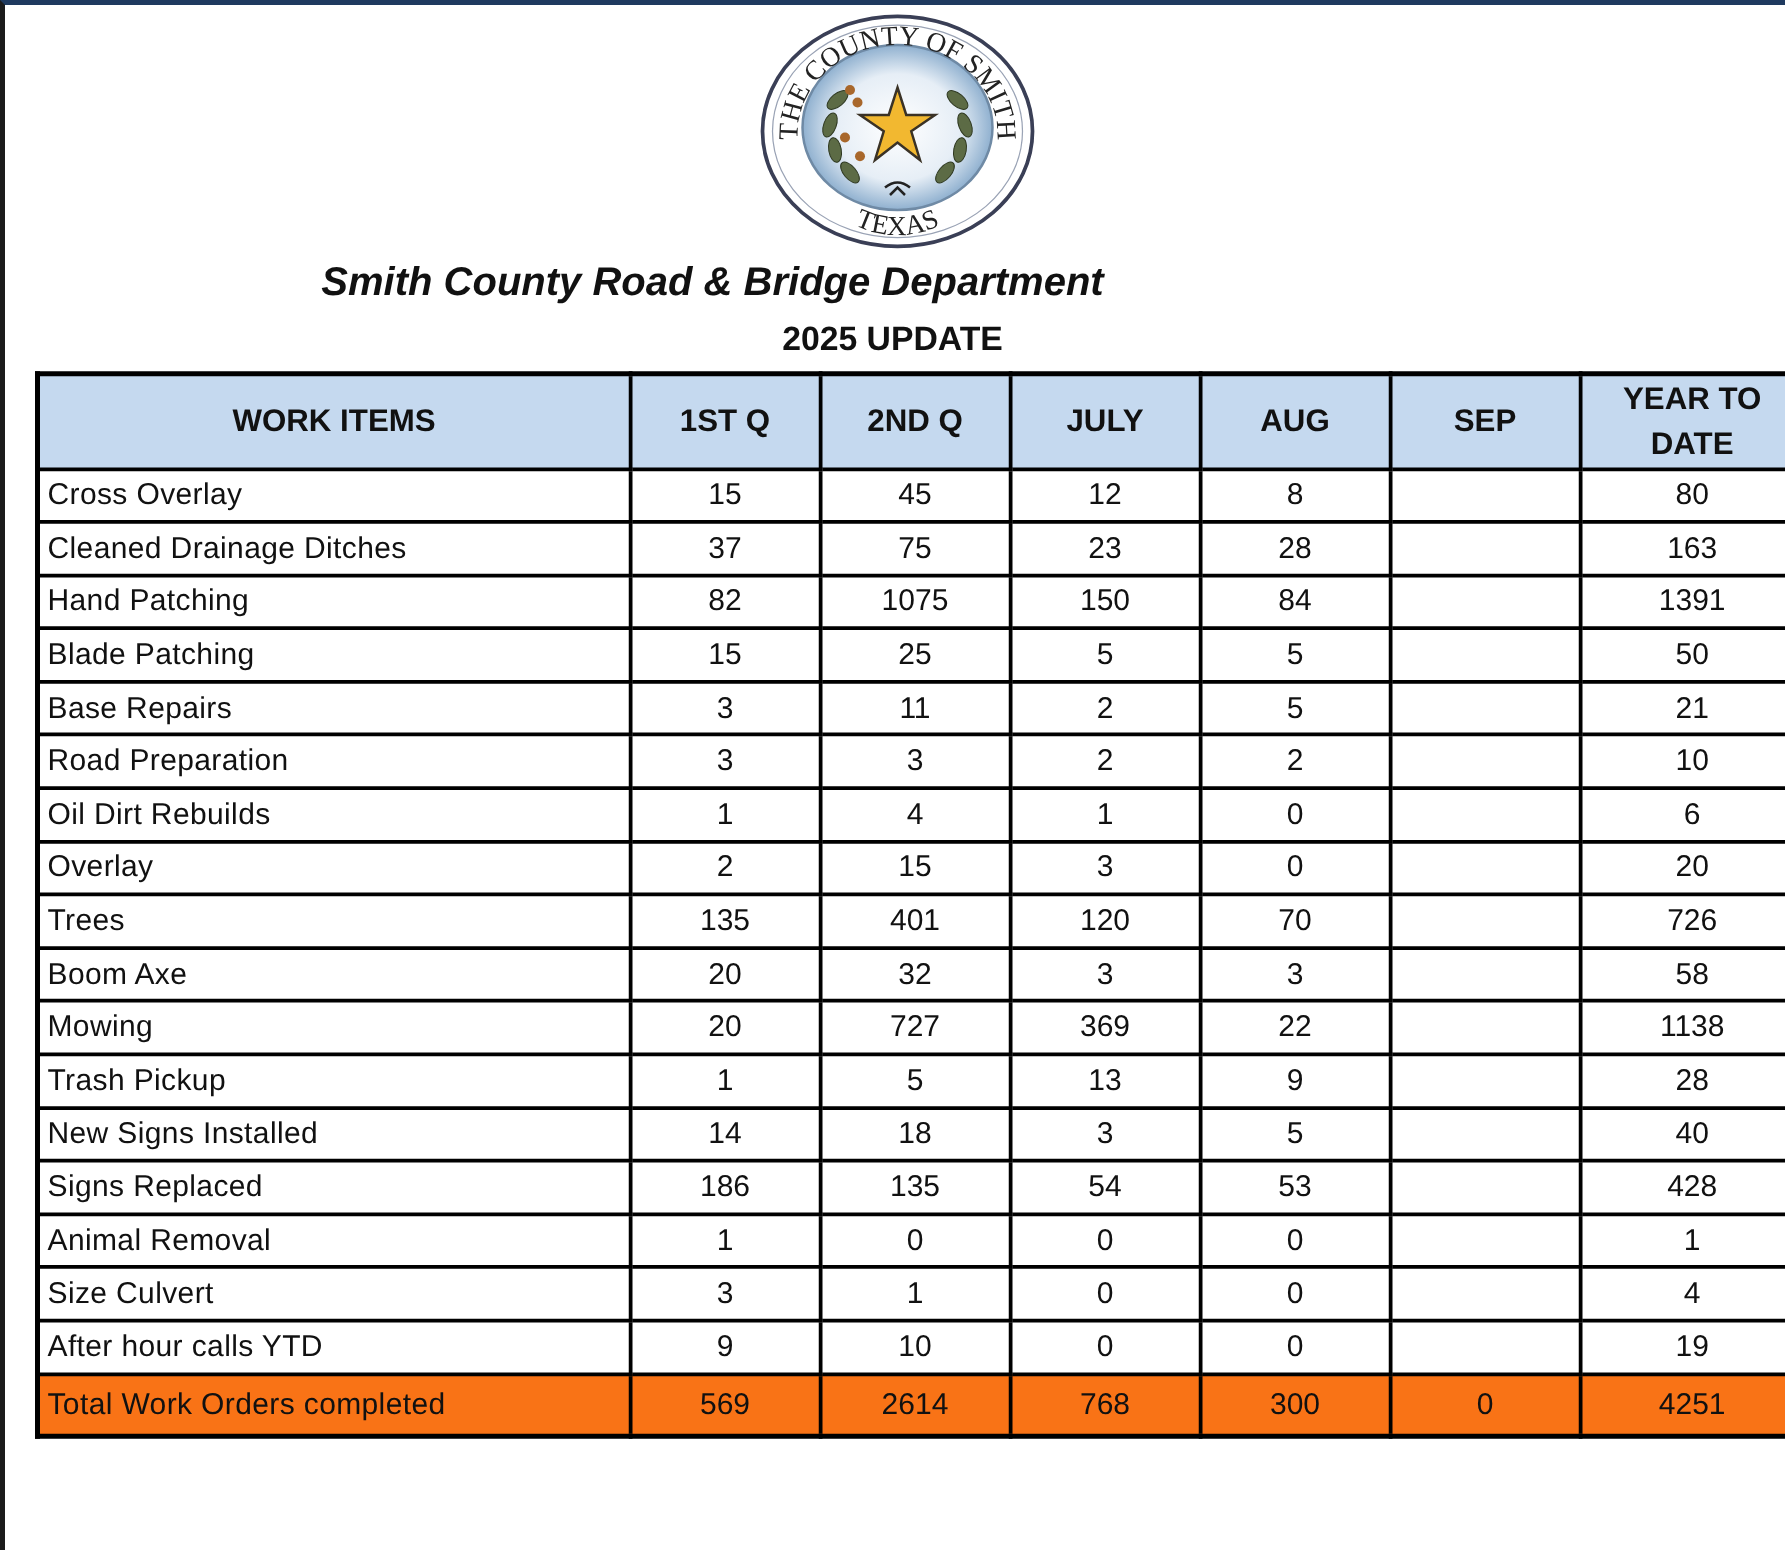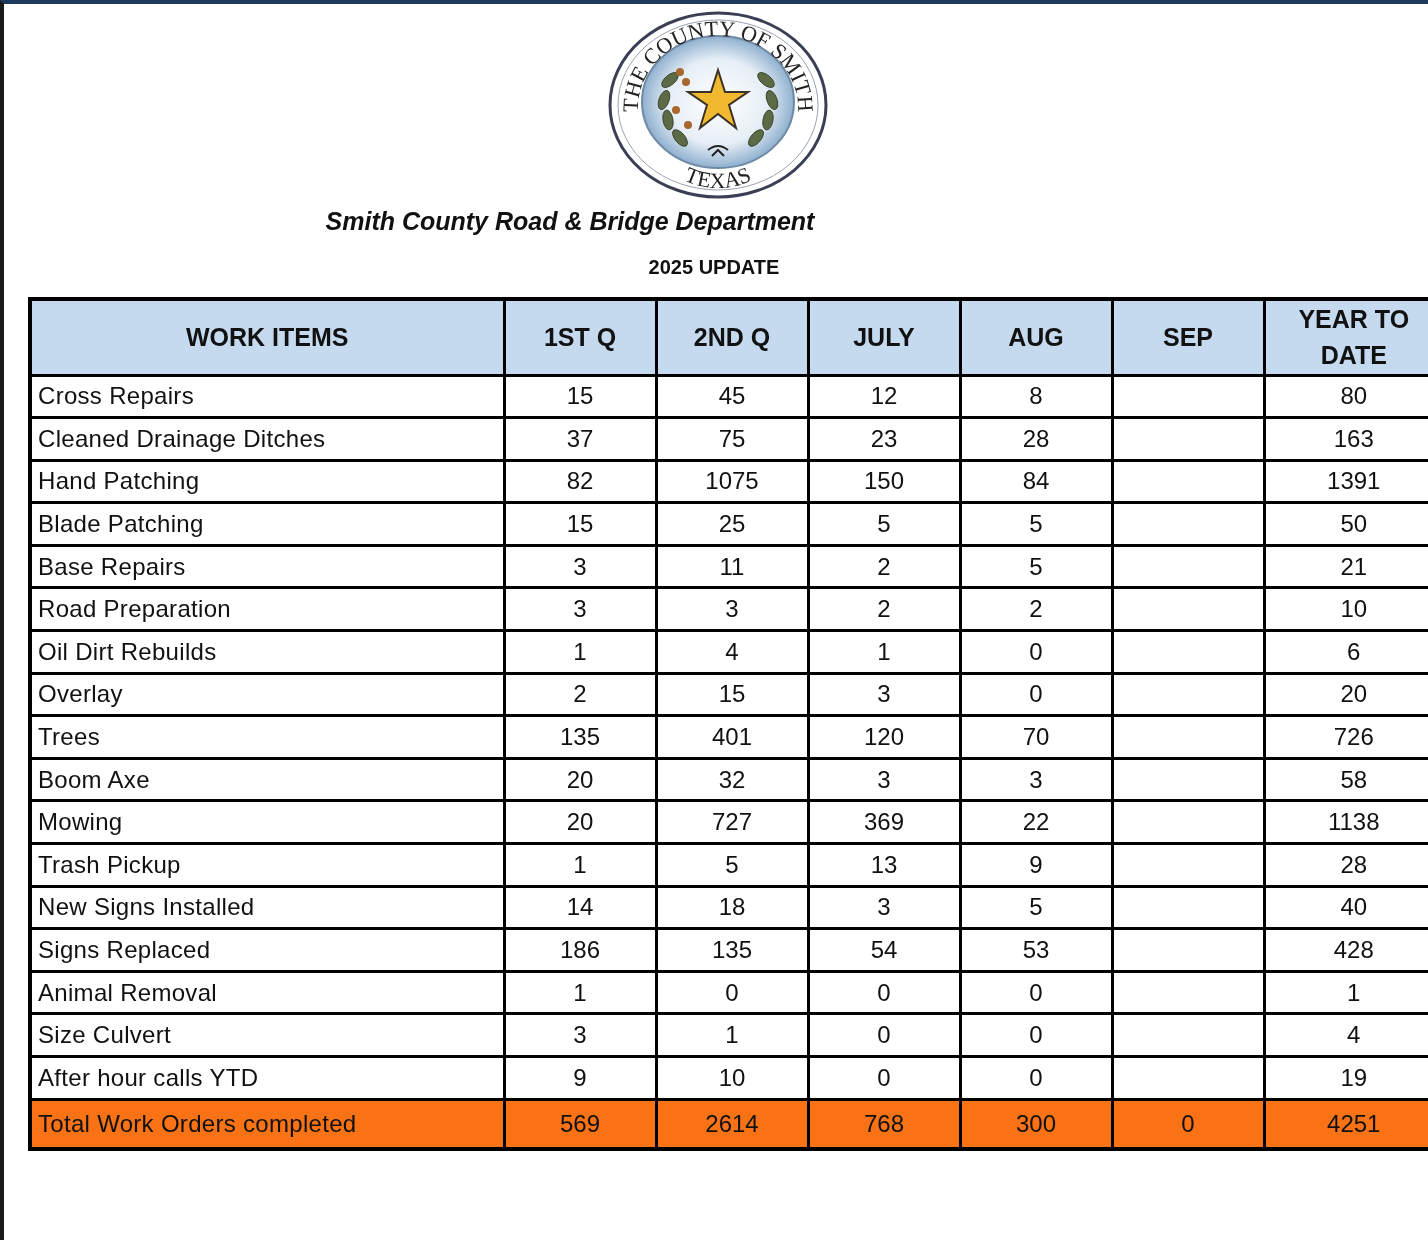--- a/index.html
+++ b/index.html
@@ -1,20 +1,20 @@
 <!DOCTYPE html>
 <html><head>
 <meta charset="utf-8">
 <style>
   html, body { margin:0; padding:0; background:#ffffff; }
   body { width:1428px; height:1240px; position:relative; overflow:hidden; font-family:"Liberation Sans", sans-serif; }
   .frame { position:absolute; left:0; top:0; width:1428px; height:1240px; box-sizing:border-box; border-top:4px solid #1f3a5f; border-left:4px solid #1b1b1b; }
   .seal { position:absolute; left:608px; top:10px; width:220px; height:190px; }
-  .title { position:absolute; left:0; width:1140px; top:207px; text-align:center; font-size:25px; font-weight:bold; font-style:italic; color:#111; }
-  .subtitle { position:absolute; left:0; width:1428px; top:256px; text-align:center; font-size:20px; font-weight:bold; color:#111; }
+  .title { position:absolute; left:0; width:1140px; top:207px; text-align:center; font-size:32px; font-weight:bold; font-style:italic; color:#111; }
+  .subtitle { position:absolute; left:0; width:1428px; top:256px; text-align:center; font-size:27px; font-weight:bold; color:#111; }
   table { position:absolute; left:28px; top:297px; border-collapse:collapse; table-layout:fixed; width:1414px; }
   td, th { border:3px solid #000; padding:0; height:39.6px; font-size:24px; color:#111; }
   th { background:#c5d9ef; font-weight:bold; font-size:25px; height:72px; line-height:1.45; }
   td.num { text-align:center; }
   td.item { padding-left:6px; text-align:left; letter-spacing:0.3px; }
   tr.total td { background:#f97316; font-weight:normal; height:46px; }
   table { border:4px solid #000; }
 </style>
 </head>
 <body>
@@ -75,21 +75,21 @@
       <th>1ST Q</th>
       <th>2ND Q</th>
       <th>JULY</th>
       <th>AUG</th>
       <th>SEP</th>
       <th style="padding:0 6px;">YEAR TO DATE</th>
     </tr>
   </thead>
   <tbody id="tbody">
       <tr>
-        <td class="item">Cross Repairs</td>
+        <td class="item">Cross Overlay</td>
         <td class="num">15</td>
         <td class="num">45</td>
         <td class="num">12</td>
         <td class="num">8</td>
         <td class="num"></td>
         <td class="num">80</td>
       </tr>
       <tr>
         <td class="item">Cleaned Drainage Ditches</td>
         <td class="num">37</td>

